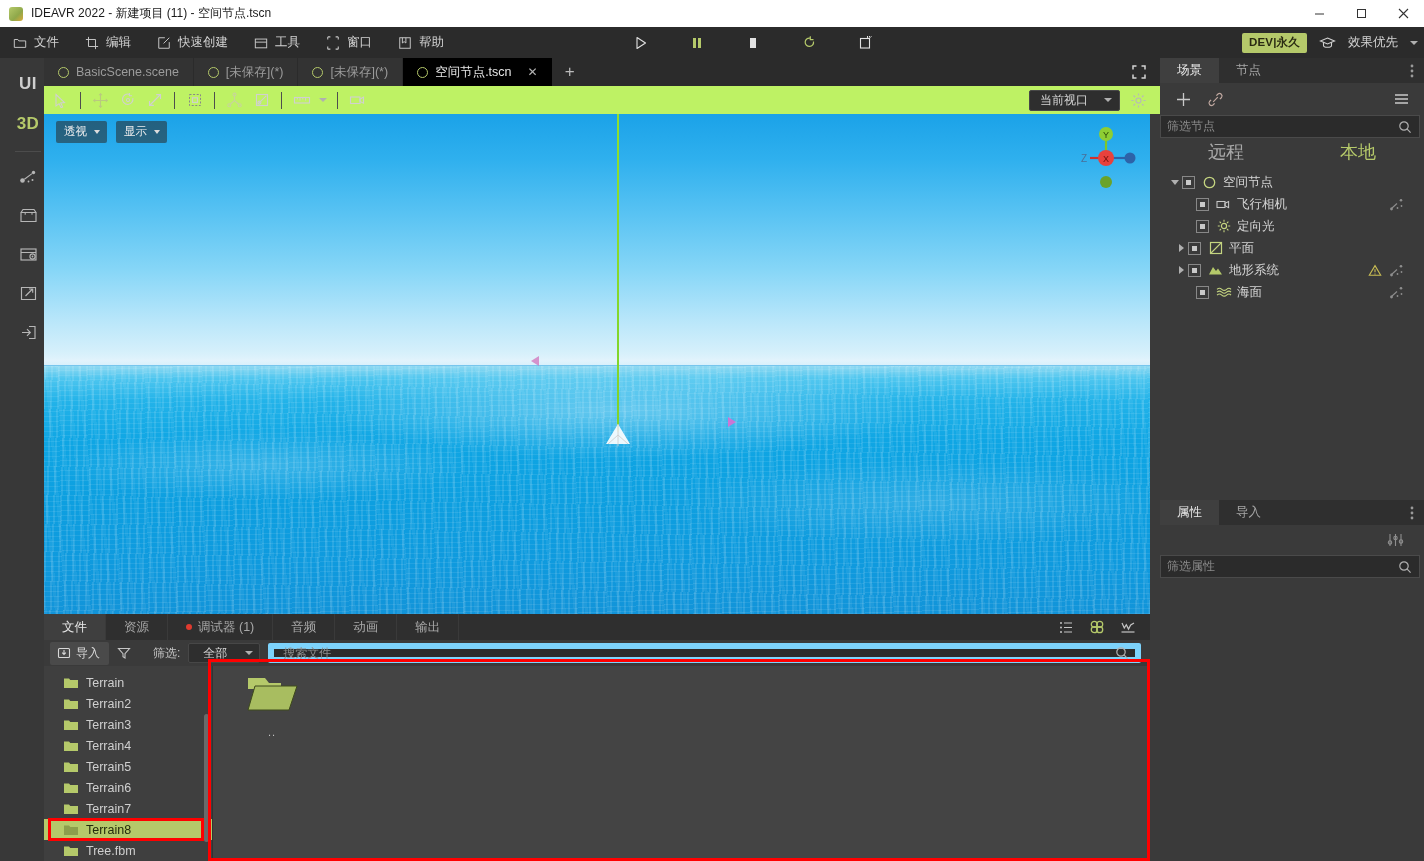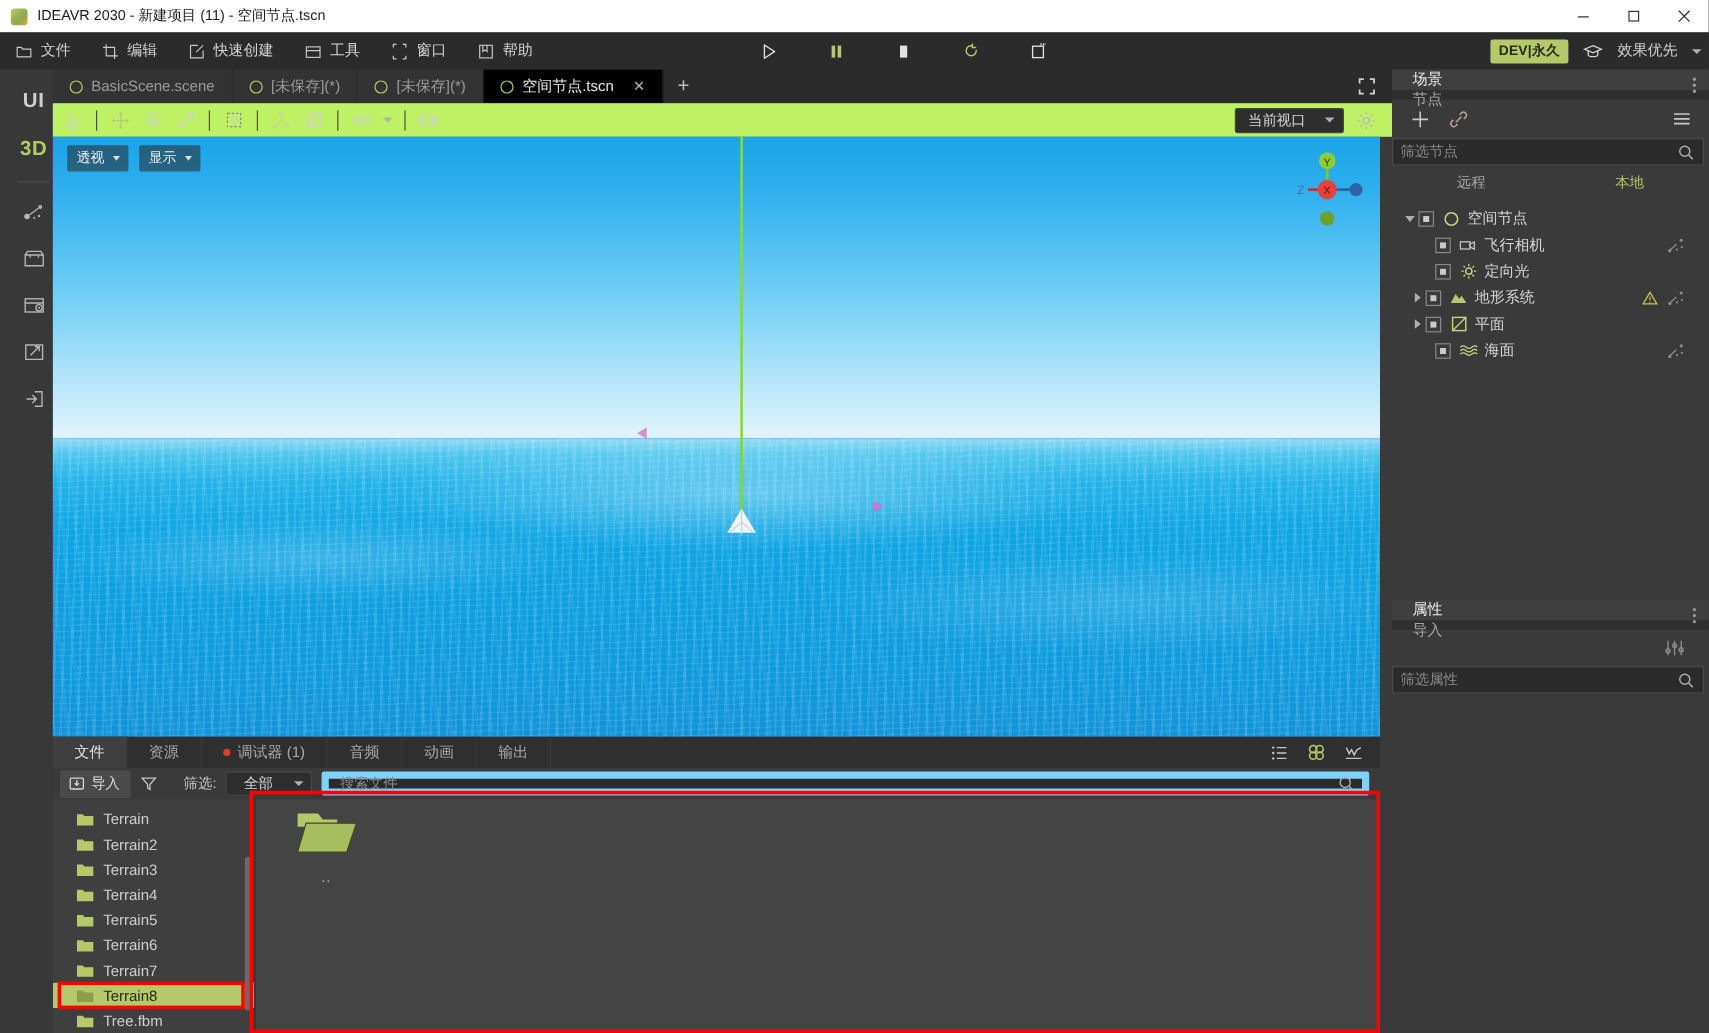--- a/index.html
+++ b/index.html
@@ -237,42 +237,42 @@
 
   
   .annot { position: absolute; border: 3px solid #ff0000; pointer-events: none; z-index: 40; }
 
   
   .rdock {
     position: absolute; left: 1160px; top: 58px; width: 264px; height: 803px;
     background: #3a3a3a;
   }
   .dock-tabs {
-    height: 25px; background: #2f2f2f; display: flex; align-items: stretch; position: relative; flex-direction: column;
+    height: 25px; background: #2f2f2f; display: flex; align-items: stretch; position: relative;
   }
   .dtab {
     display: flex; align-items: center; padding: 0 17px; font-size: 12.5px; color: #a7a7a7;
   }
   .dtab.active { background: #3f3f3f; color: #e9e9e9; }
   .dock-menu {
     position: absolute; right: 5px; top: 0; height: 25px;
     display: flex; align-items: center; justify-content: center; width: 14px;
   }
   .dock-toolbar {
     height: 32px; background: #3a3a3a; display: flex; align-items: center; gap: 6px;
     padding: 0 10px;
   }
   .dtb { width: 26px; height: 24px; display: flex; align-items: center; justify-content: center; }
   .filter-box {
     margin: 0 4px 0 0; height: 23px; background: #2b2b2b; border: 1px solid #4a4a4a;
     display: flex; align-items: center; padding: 0 7px 0 6px; font-size: 12px; color: #8b8b8b;
   }
   .filter-box .sq { margin-left: auto; }
   .rl-toggle {
-    height: 28px; display: flex; align-items: center; font-size: 12px;
+    height: 28px; display: flex; align-items: center; font-size: 18px;
   }
   .rl-item { flex: 1; text-align: center; color: #a8a8a8; }
   .rl-item.active { color: #b5c96a; }
   .tree { padding-top: 5px; }
   .tnode {
     display: flex; align-items: center; height: 22px; font-size: 12.5px; color: #d5d5d5;
     padding-right: 20px;
   }
   .tw { width: 14px; display: flex; align-items: center; justify-content: center; flex: none; }
   .tri {
@@ -294,21 +294,21 @@
   .prop-toolbar { height: 30px; display: flex; align-items: center; justify-content: flex-end; padding-right: 16px; }
   .sq { display: block; }
 </style>
 </head>
 <body>
 
 <div id="app">
 
   <div class="titlebar">
     <div class="title-logo"></div>
-    <div class="title-text">IDEAVR 2030 - 新建项目 (11) - 空间节点.tscn</div>
+    <div class="title-text">IDEAVR 2022 - 新建项目 (11) - 空间节点.tscn</div>
     <div class="win-btns">
       <div class="win-btn">
         <svg class="wb-svg" width="11" height="11" viewBox="0 0 11 11">
             <path d="M1 6h9" stroke="#333" stroke-width="1"></path>
           </svg>
       </div>
       <div class="win-btn">
         <svg class="wb-svg" width="11" height="11" viewBox="0 0 11 11">
             <rect x="1.5" y="1.5" width="8" height="8" fill="none" stroke="#333" stroke-width="1"></rect>
           </svg>
@@ -852,54 +852,54 @@
       </div>
 
       <div class="tnode" style="padding-left:8px;">
         <span class="tw" style="margin-left:6px">
             <span class="tri"></span>
           </span>
         <span class="vis-box">
             <i></i>
           </span>
         <span class="tnode-ico">
-          <svg width="15" height="12" viewBox="0 0 15 12">
-              <path d="M1 10.5L5 3l3 4 2-2.6 4 6.1z" fill="#b5c96a"></path>
+          <svg width="14" height="14" viewBox="0 0 14 14">
+              <rect x="1.5" y="1.5" width="11" height="11" fill="none" stroke="#c4d480" stroke-width="1.2"></rect>
+              <path d="M2 12L12 2" stroke="#c4d480" stroke-width="1.1"></path>
             </svg>
         </span>
-        <span class="tnode-label">地形系统</span>
-        <span class="tnode-right">
-          <svg width="14" height="13" viewBox="0 0 14 13">
-              <path d="M7 1.6l5.7 9.6H1.3z" fill="none" stroke="#c9bd54" stroke-width="1.1"></path>
-              <path d="M7 5.3v3M7 9.6v.9" stroke="#c9bd54" stroke-width="1.1"></path>
-            </svg>
-          <svg width="14" height="13" viewBox="0 0 14 13">
-              <path d="M1.5 10.5l5.5-5" stroke="#8e8e8e" stroke-width="1.1"></path>
-              <circle cx="1.5" cy="11" r="1.4" fill="#8e8e8e"></circle>
-              <circle cx="11" cy="2.2" r="1.3" fill="#8e8e8e"></circle>
-              <circle cx="11.5" cy="8" r=".9" fill="#8e8e8e"></circle>
-              <circle cx="7.5" cy="10" r=".9" fill="#8e8e8e"></circle>
-            </svg>
-        </span>
+        <span class="tnode-label">平面</span>
       </div>
 
       <div class="tnode" style="padding-left:8px;">
         <span class="tw" style="margin-left:6px">
             <span class="tri"></span>
           </span>
         <span class="vis-box">
             <i></i>
           </span>
         <span class="tnode-ico">
-          <svg width="14" height="14" viewBox="0 0 14 14">
-              <rect x="1.5" y="1.5" width="11" height="11" fill="none" stroke="#c4d480" stroke-width="1.2"></rect>
-              <path d="M2 12L12 2" stroke="#c4d480" stroke-width="1.1"></path>
+          <svg width="15" height="12" viewBox="0 0 15 12">
+              <path d="M1 10.5L5 3l3 4 2-2.6 4 6.1z" fill="#b5c96a"></path>
             </svg>
         </span>
-        <span class="tnode-label">平面</span>
+        <span class="tnode-label">地形系统</span>
+        <span class="tnode-right">
+          <svg width="14" height="13" viewBox="0 0 14 13">
+              <path d="M7 1.6l5.7 9.6H1.3z" fill="none" stroke="#c9bd54" stroke-width="1.1"></path>
+              <path d="M7 5.3v3M7 9.6v.9" stroke="#c9bd54" stroke-width="1.1"></path>
+            </svg>
+          <svg width="14" height="13" viewBox="0 0 14 13">
+              <path d="M1.5 10.5l5.5-5" stroke="#8e8e8e" stroke-width="1.1"></path>
+              <circle cx="1.5" cy="11" r="1.4" fill="#8e8e8e"></circle>
+              <circle cx="11" cy="2.2" r="1.3" fill="#8e8e8e"></circle>
+              <circle cx="11.5" cy="8" r=".9" fill="#8e8e8e"></circle>
+              <circle cx="7.5" cy="10" r=".9" fill="#8e8e8e"></circle>
+            </svg>
+        </span>
       </div>
 
       <div class="tnode" style="padding-left:22px;">
         <span class="tw"></span>
         <span class="vis-box">
             <i></i>
           </span>
         <span class="tnode-ico">
           <svg width="16" height="12" viewBox="0 0 16 12">
               <path d="M1 3.3c1.6-1.4 3.2-1.4 4.8 0s3.2 1.4 4.8 0 3.2-1.4 4.4 0M1 6.2c1.6-1.4 3.2-1.4 4.8 0s3.2 1.4 4.8 0 3.2-1.4 4.4 0M1 9.1c1.6-1.4 3.2-1.4 4.8 0s3.2 1.4 4.8 0 3.2-1.4 4.4 0" fill="none" stroke="#c4d480" stroke-width="1.1"></path>

